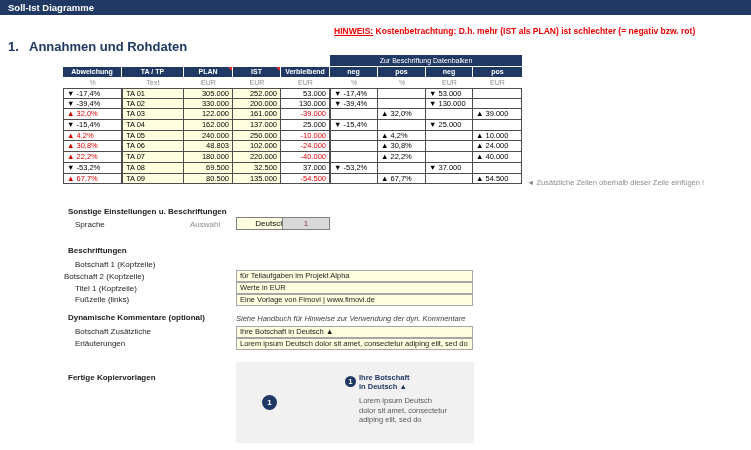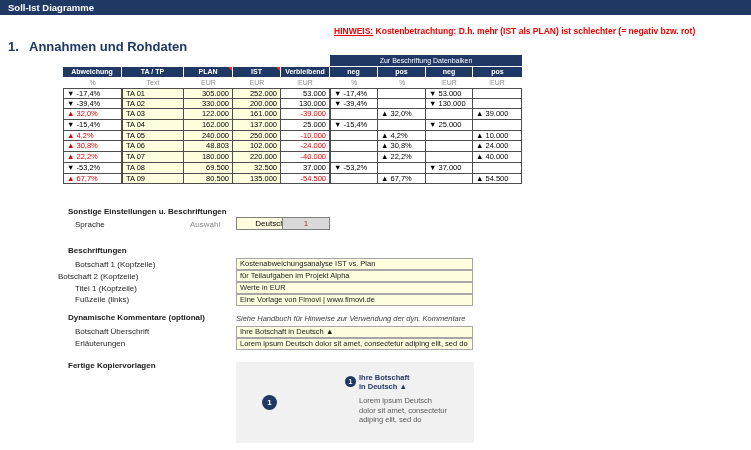--- a/index.html
+++ b/index.html
@@ -180,45 +180,45 @@
       <div class="dcell c-yellow sep-left">TA 09</div>
       <div class="dcell c-yellow c-num">80.500</div>
       <div class="dcell c-yellow c-num">135.000</div>
       <div class="dcell c-num red">-54.500</div>
       <div class="dcell sep-left"></div>
       <div class="dcell">▲ 67,7%</div>
       <div class="dcell"></div>
       <div class="dcell">▲ 54.500</div>
     </div>
 
+  <div class="row-note">◄ Zusätzliche Zeilen oberhalb dieser Zeile einfügen !</div>
 
   <div class="sec-head" style="left:68px; top:207px;">Sonstige Einstellungen u. Beschriftungen</div>
   <div class="f-label" style="left:75px; top:220px;">Sprache</div>
   <div class="f-hint" style="left:190px; top:220px;">Auswahl</div>
   <div class="cellbox cell-lang">Deutsch</div>
   <div class="cellbox cell-code">1</div>
 
   <div class="sec-head" style="left:68px; top:246px;">Beschriftungen</div>
   <div class="f-label" style="left:75px; top:260px;">Botschaft 1 (Kopfzeile)</div>
-  <div class="f-label" style="left:58px; top:272px;">Botschaft 2 (Kopfzeile)</div>
+  <div class="f-label" style="left:64px; top:272px;">Botschaft 2 (Kopfzeile)</div>
   <div class="f-label" style="left:75px; top:284px;">Titel 1 (Kopfzeile)</div>
   <div class="f-label" style="left:75px; top:295px;">Fußzeile (links)</div>
-  <div class="inputbox" style="top:258px;">Kostenabweichungsanalyse IST vs. Plan</div>
   <div class="inputbox" style="top:282px;">Werte in EUR</div>
   <div class="inputbox" style="top:270px;">für Teilaufgaben im Projekt Alpha</div>
   <div class="inputbox" style="top:294px;">Eine Vorlage von Fimovi | www.fimovi.de</div>
 
   <div class="sec-head" style="left:68px; top:313px;text-align:right;">Dynamische Kommentare (optional)</div>
   <div class="italic-note">Siehe Handbuch für Hinweise zur Verwendung der dyn. Kommentare</div>
-  <div class="f-label" style="left:75px; top:327px;">Botschaft Überschrift</div>
+  <div class="f-label" style="left:75px; top:327px;">Botschaft Zusätzliche</div>
   <div class="f-label" style="left:75px; top:339px;">Erläuterungen</div>
   <div class="inputbox" style="top:326px;">Ihre Botschaft in Deutsch ▲</div>
   <div class="inputbox" style="top:338px;">Lorem ipsum Deutsch dolor sit amet, consectetur adiping elit, sed do</div>
 
-  <div class="sec-head" style="left:68px; top:361px;">Fertige Kopiervorlagen</div>
+  <div class="sec-head" style="left:68px; top:373px;">Fertige Kopiervorlagen</div>
   <div class="preview">
     <div class="badge badge-lg">1</div>
     <div class="badge badge-sm">1</div>
     <div class="pv-title">
       <div>Ihre Botschaft</div>
       <div>in Deutsch ▲</div>
     </div>
     <div class="pv-body">
       <div>Lorem ipsum Deutsch</div>
       <div>dolor sit amet, consectetur</div>

